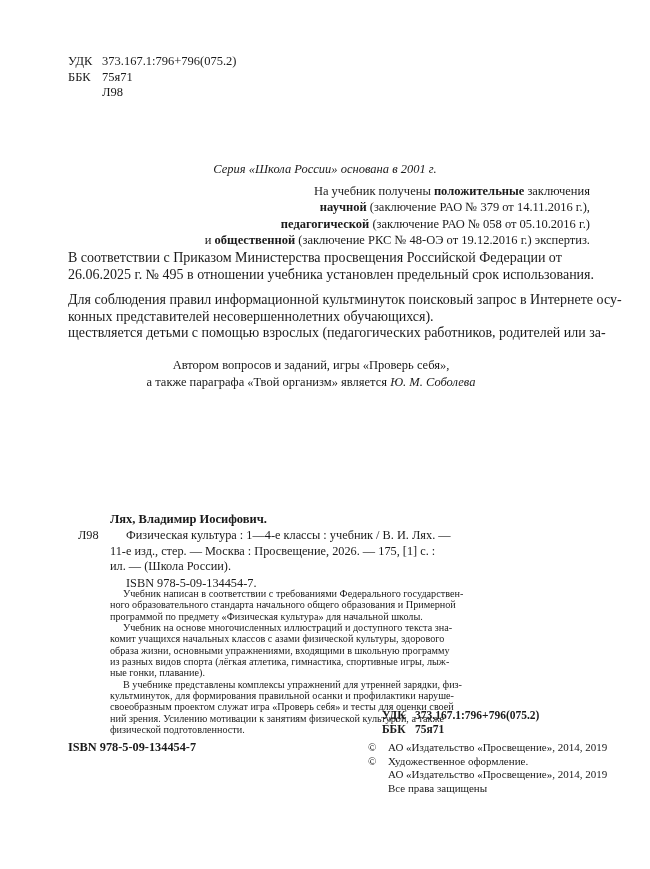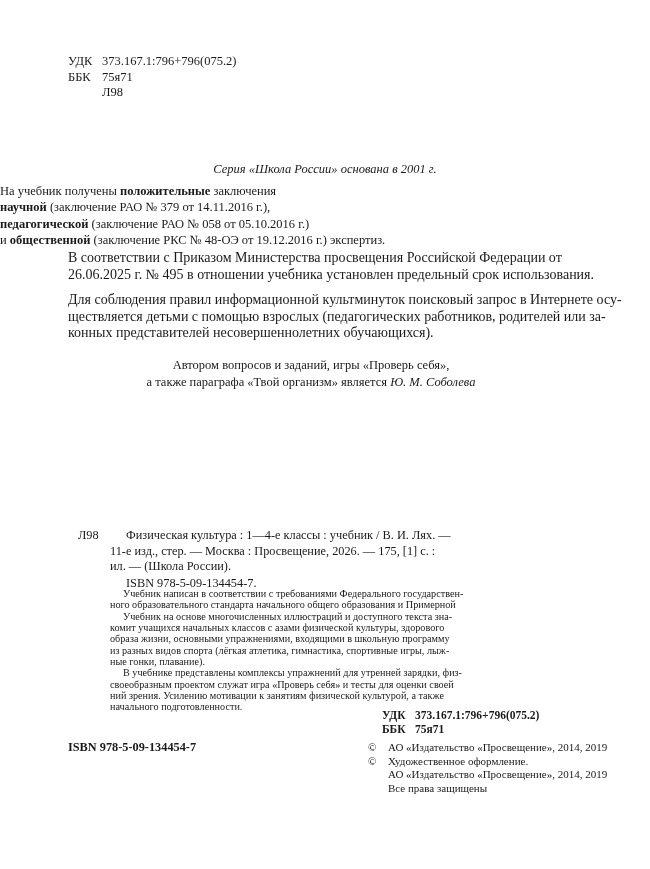--- a/index.html
+++ b/index.html
@@ -50,21 +50,21 @@
     font-size: 12.5px;
     font-family: Liberation Serif, serif;
   }
 
   
   .approvals {
     position: absolute;
     left: 0;
     top: 183px;
     width: 590px;
-    text-align: left;
+    text-align: right;
     font-size: 12.5px;
     line-height: 16.4px;
   }
   .approvals .ln { display: block; white-space: nowrap; }
   b.em { font-weight: bold; }
 
   
   .para {
     position: absolute;
     left: 68px;
@@ -227,49 +227,52 @@
     <span class="ln"><span>и </span><b class="em">общественной</b><span> (заключение РКС № 48-ОЭ от 19.12.2016 г.) экспертиз.</span></span>
   </div>
 
   <div class="para" id="para-order">
     <span class="ln">В соответствии с Приказом Министерства просвещения Российской Федерации от</span>
     <span class="ln last">26.06.2025 г. № 495 в отношении учебника установлен предельный срок использования.</span>
   </div>
 
   <div class="para" id="para-safety">
     <span class="ln">Для соблюдения правил информационной культминуток поисковый запрос в Интернете осу-</span>
+    <span class="ln last">конных представителей несовершеннолетних обучающихся).</span>
     <span class="ln">ществляется детьми с помощью взрослых (педагогических работников, родителей или за-</span>
-    <span class="ln last">конных представителей несовершеннолетних обучающихся).</span>
   </div>
 
   <div class="author-note">
     <span class="ln">Автором вопросов и заданий, игры «Проверь себя»,</span>
     <span class="ln"><span>а также параграфа «Твой организм» является </span><i class="it">Ю. М. Соболева</i></span>
   </div>
 
+  <div class="cat-author">Лях, Владимир Иосифович.</div>
   <div class="cat-sigil">Л98</div>
   <div class="cat-body">
     <span class="ln ind">Физическая культура : 1—4-е классы : учебник / В. И. Лях. —</span>
     <span class="ln">11-е изд., стер. — Москва : Просвещение, 2026. — 175, [1] с. :</span>
     <span class="ln">ил. — (Школа России).</span>
   </div>
   <div class="cat-isbn">ISBN 978-5-09-134454-7.</div>
 
   <div class="annot">
     <span class="ln ind">Учебник написан в соответствии с требованиями Федерального государствен-</span>
     <span class="ln">ного образовательного стандарта начального общего образования и Примерной</span>
+    <span class="ln">программой по предмету «Физическая культура» для начальной школы.</span>
     <span class="ln ind">Учебник на основе многочисленных иллюстраций и доступного текста зна-</span>
     <span class="ln">комит учащихся начальных классов с азами физической культуры, здорового</span>
     <span class="ln">образа жизни, основными упражнениями, входящими в школьную программу</span>
     <span class="ln">из разных видов спорта (лёгкая атлетика, гимнастика, спортивные игры, лыж-</span>
     <span class="ln">ные гонки, плавание).</span>
     <span class="ln ind">В учебнике представлены комплексы упражнений для утренней зарядки, физ-</span>
+    <span class="ln">культминуток, для формирования правильной осанки и профилактики наруше-</span>
     <span class="ln">своеобразным проектом служат игра «Проверь себя» и тесты для оценки своей</span>
     <span class="ln">ний зрения. Усилению мотивации к занятиям физической культурой, а также</span>
-    <span class="ln">начального подготовленности.</span>
+    <span class="ln">физической подготовленности.</span>
   </div>
 
   <div class="udk-bottom">
     <span class="b-row">
       <span class="b-label">УДК</span><span>373.167.1:796+796(075.2)</span>
     </span>
     <span class="b-row">
       <span class="b-label">ББК</span><span>75я71</span>
     </span>
   </div>

